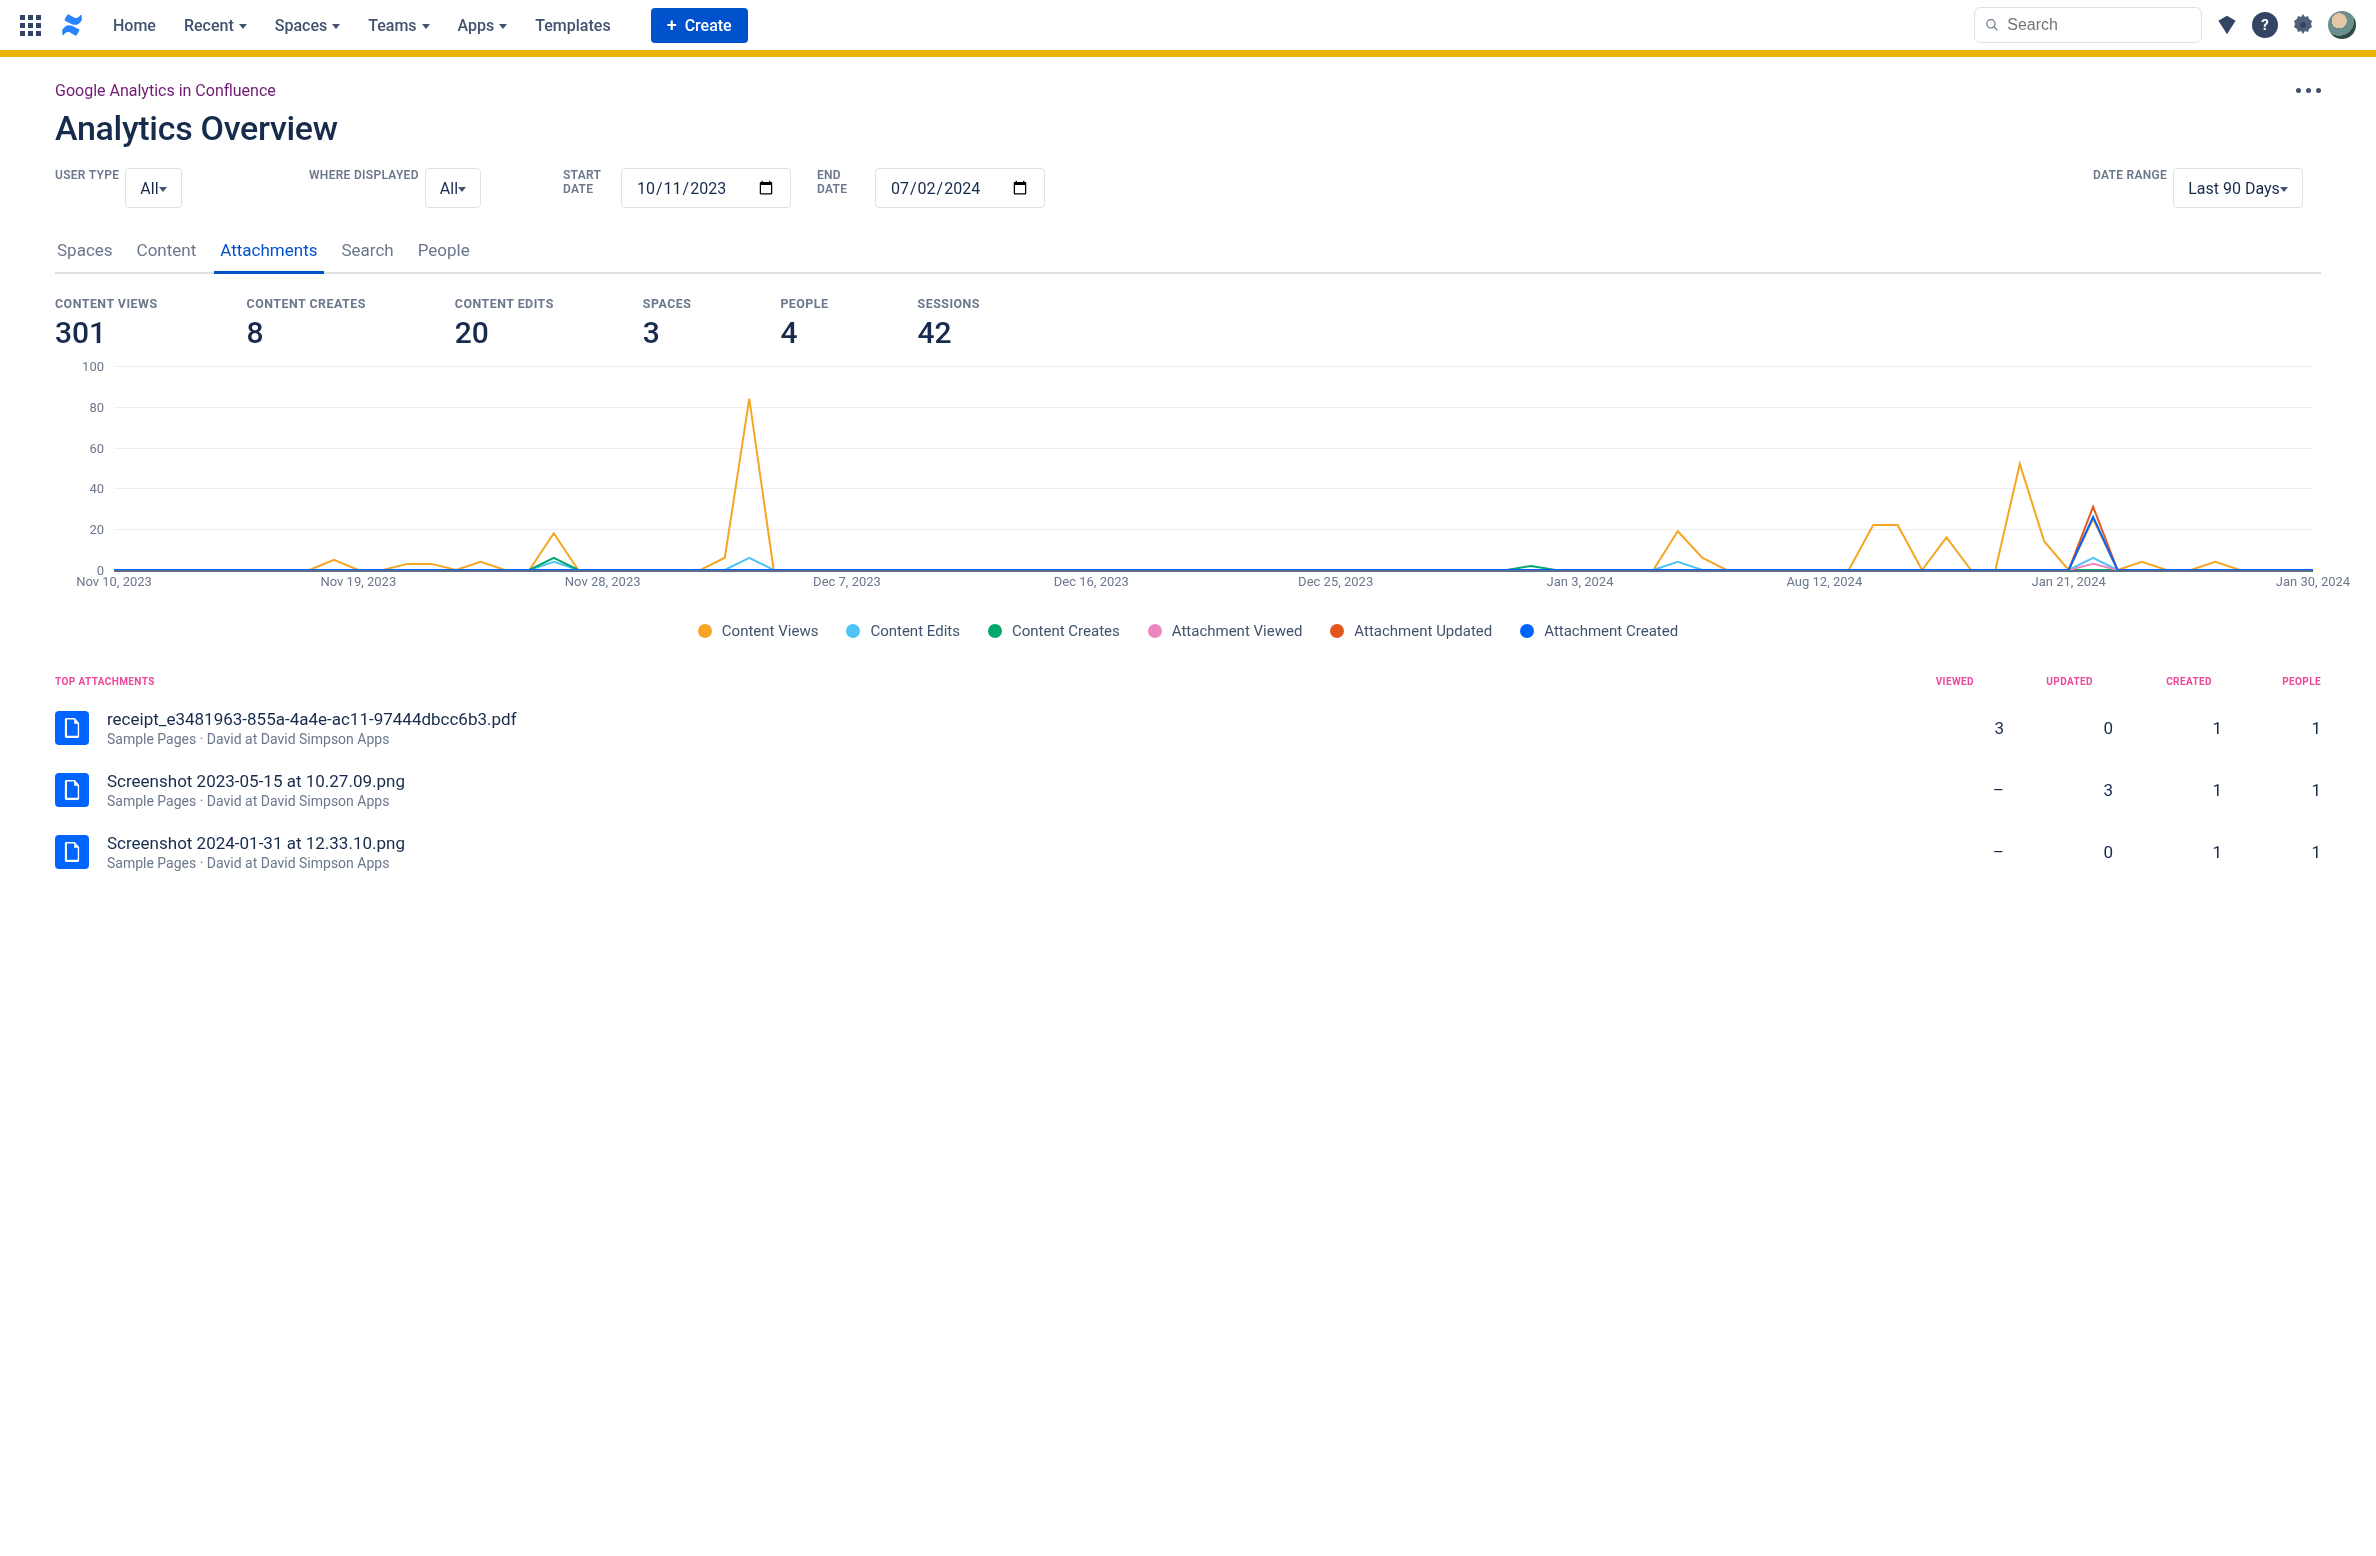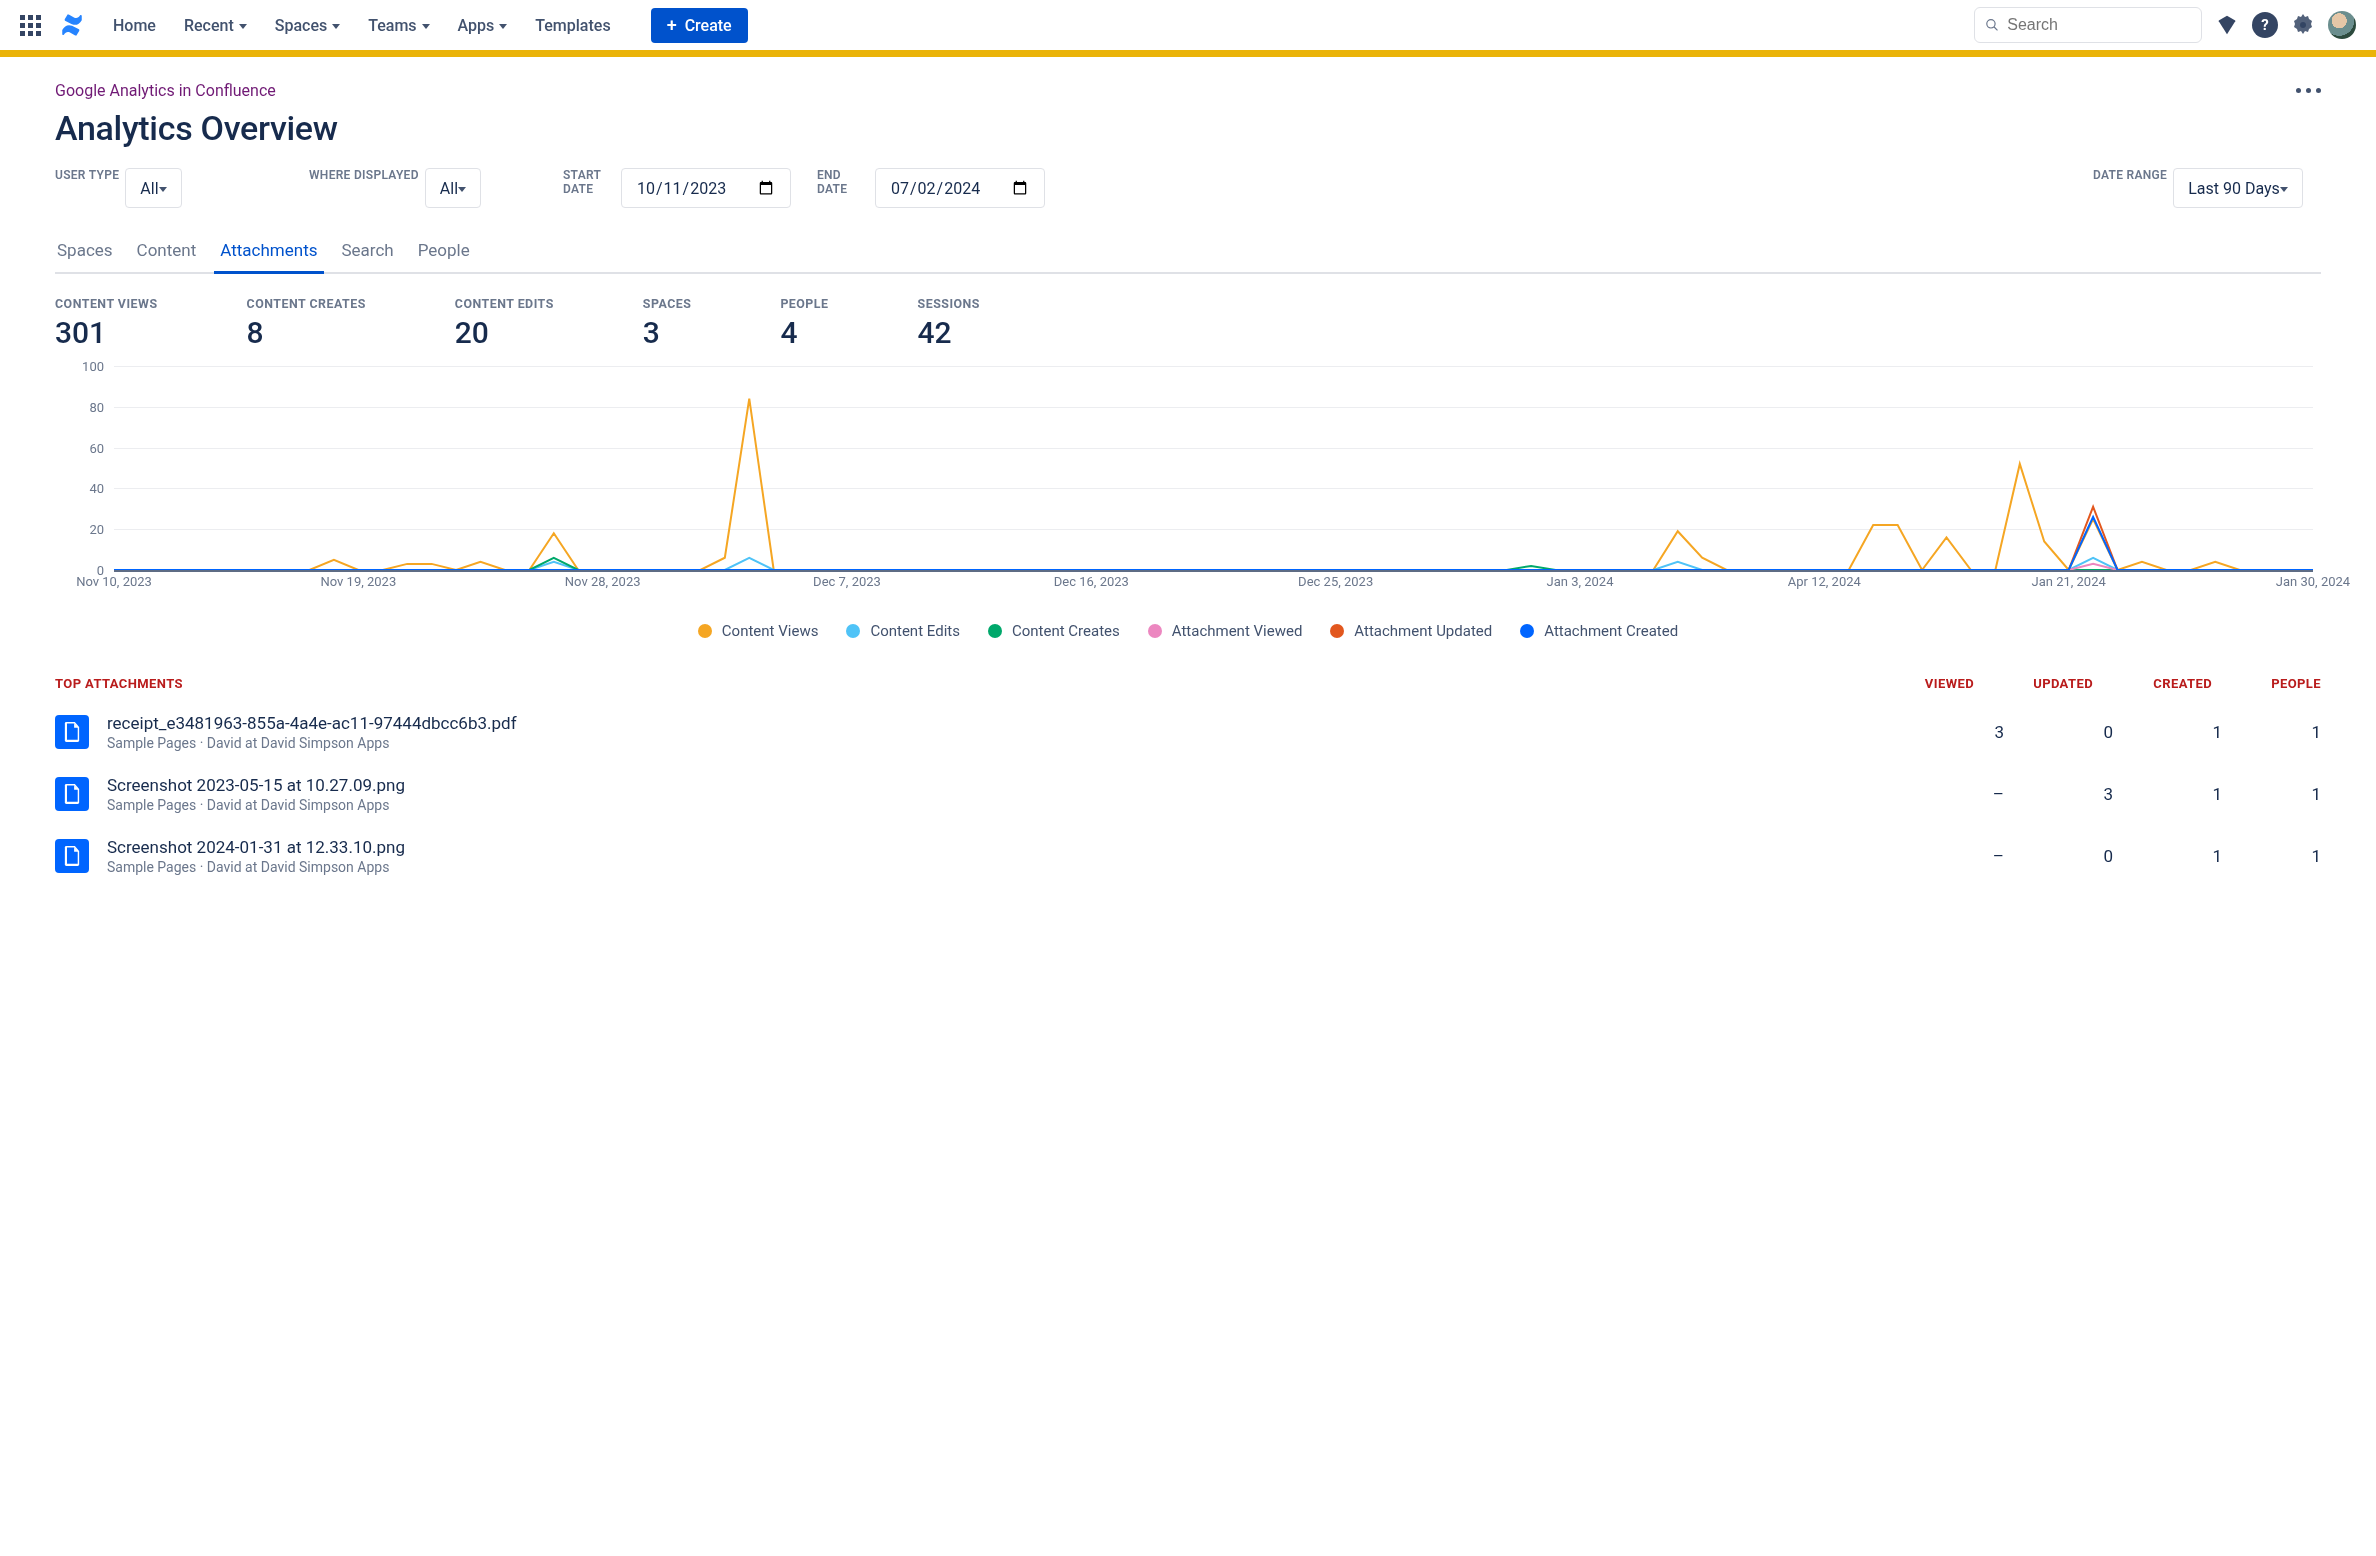--- a/index.html
+++ b/index.html
@@ -55,21 +55,21 @@
   .xlab { position:absolute; transform:translateX(-50%); font-size:13px; color:#6B778C; white-space:nowrap;}
   .plot { position:absolute; left:59px; right:8px; top:0; bottom:24px; }
   .plot svg { width:100%; height:100%; display:block; }
   
   .legend { display:flex; gap:28px; justify-content:center; margin-top:28px; font-size:15px; color:#42526E; }
   .leg { display:flex; align-items:center; gap:10px; }
   .leg .dot{ width:14px;height:14px;border-radius:50%; }
   
   .table { margin-top:36px; }
   .thead { display:grid; grid-template-columns: 1fr 89px 99px 99px 89px; gap:20px; padding: 0 0 10px; }
-  .th { font-size:13px; font-weight:700; color:#b91c1c; letter-spacing:0.4px; text-align:right;}
+  .th { font-size:10px; font-weight:700; color:#ec4899; letter-spacing:0.4px; text-align:right;}
   .th.first{ text-align:left; }
   .trow { display:grid; grid-template-columns: 42px 1fr 89px 99px 99px 89px; gap:10px; align-items:center; padding:12px 0; }
   .file-ico { width:34px; height:34px; background:#0065FF; border-radius:4px; display:flex; align-items:center; justify-content:center; color:#fff;}
   .fname { font-size:17px; color:#172B4D; }
   .fmeta { font-size:14px; color:#6B778C; margin-top:2px;}
   .tnum { font-size:17px; text-align:right; color:#172B4D;}
 </style>
 </head>
 <body>
 
@@ -248,21 +248,21 @@
         </svg>
       </div>
     <div class="xaxis" id="xaxis">
         <div class="xlab" style="left: 0%;">Nov 10, 2023</div>
         <div class="xlab" style="left: 11.1111%;">Nov 19, 2023</div>
         <div class="xlab" style="left: 22.2222%;">Nov 28, 2023</div>
         <div class="xlab" style="left: 33.3333%;">Dec 7, 2023</div>
         <div class="xlab" style="left: 44.4444%;">Dec 16, 2023</div>
         <div class="xlab" style="left: 55.5556%;">Dec 25, 2023</div>
         <div class="xlab" style="left: 66.6667%;">Jan 3, 2024</div>
-        <div class="xlab" style="left: 77.7778%;">Apr 12, 2024</div>
+        <div class="xlab" style="left: 77.7778%;">Aug 12, 2024</div>
         <div class="xlab" style="left: 88.8889%;">Jan 21, 2024</div>
         <div class="xlab" style="left: 100%;">Jan 30, 2024</div>
       </div>
   </div>
 
   <div class="legend" id="legend">
       <div class="leg">
         <span class="dot" style="background:#F5A623"></span>
         <span>Content Views</span>
       </div>

